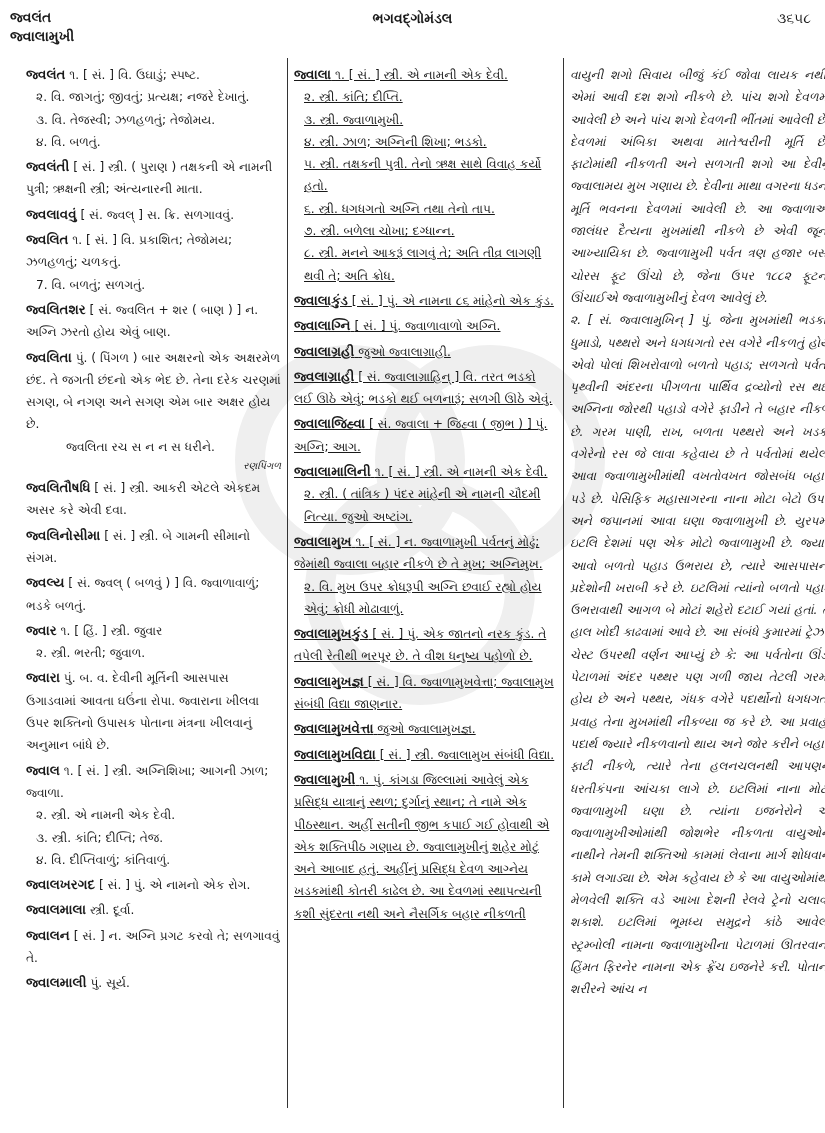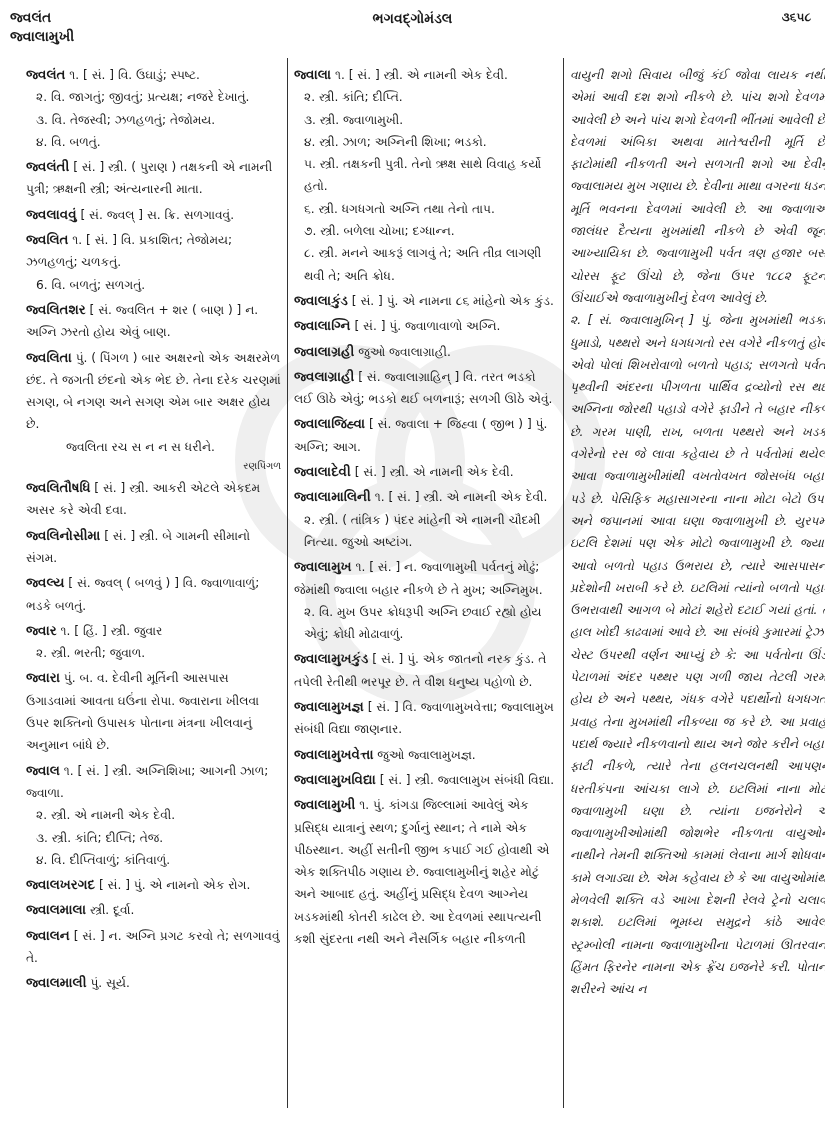--- a/index.html
+++ b/index.html
@@ -10,35 +10,35 @@
   .watermark {
     position: absolute; left: 210px; top: 300px; width: 420px; height: 420px;
     pointer-events: none; z-index: 0;
   }
   .header {
     position: absolute; left: 10px; right: 10px; top: 8px; height: 48px; z-index: 1;
   }
   .guide { position: absolute; left: 0; top: 0; font-weight: bold; font-size: 14px; line-height: 19px; }
   .guide div { white-space: nowrap; }
   .book-title { position: absolute; left: 0; right: 0; top: 2px; text-align: center; font-size: 14px; font-weight: bold; }
-  .page-no { position: absolute; right: 4px; top: 2px; font-size: 12px; font-weight: bold; }
+  .page-no { position: absolute; right: 4px; top: 2px; font-size: 14px; font-weight: normal; }
   .columns {
     position: absolute; left: 24px; top: 58px; width: 806px; height: 1050px;
     display: flex; z-index: 1; justify-content: space-between;
   }
   .col { box-sizing: border-box; padding: 6px 6px 0 6px; font-size: 12.2px; line-height: 22.3px; }
   .col-1 { width: 264px; padding-left: 2px; border-right: 1.4px solid #333; }
-  .col-2 { width: 276px; border-right: 1.4px solid #333; }
+  .col-2 { width: 276px; border-right: 1.4px solid #333; text-decoration: underline; }
   .col-3 { width: 266px; padding-right: 0; text-align: justify; font-style: italic; }
   .entry { margin-bottom: 3px; }
   .hw { font-weight: bold; font-size: 13.4px; }
   .def { }
   .sense { padding-left: 10px; display: block; }
   .quote { display: block; padding-left: 40px; }
-  .source { display: block; text-align: right; font-size: 10px; line-height: 16px; }
+  .source { display: block; text-align: right; font-size: 10px; line-height: 16px; font-style: italic; }
   .para { display: block; text-indent: 0; }
 </style>
 </head>
 <body>
 
 <svg class="watermark" viewBox="0 0 420 420">
   <g fill="none" stroke="#efefef" stroke-width="30">
     <circle cx="140" cy="160" r="100"></circle>
     <circle cx="280" cy="160" r="100"></circle>
     <circle cx="210" cy="290" r="100"></circle>
@@ -52,42 +52,41 @@
   </div>
   <div class="book-title">ભગવદ્ગોમંડલ</div>
   <div class="page-no">૩૬૫૮</div>
 </div>
 
 <div class="columns">
   <div class="col col-1" id="col-0">
       <div class="entry"><span class="hw">જ્વલંત</span> <span class="def">૧. [ સં. ] વિ. ઉઘાડું; સ્પષ્ટ.</span><span class="sense">૨. વિ. જાગતું; જીવતું; પ્રત્યક્ષ; નજરે દેખાતું.</span><span class="sense">૩. વિ. તેજસ્વી; ઝળહળતું; તેજોમય.</span><span class="sense">૪. વિ. બળતું.</span></div>
       <div class="entry"><span class="hw">જ્વલંતી</span> <span class="def">[ સં. ] સ્ત્રી. ( પુરાણ ) તક્ષકની એ નામની પુત્રી; ઋક્ષની સ્ત્રી; અંત્યનારની માતા.</span></div>
       <div class="entry"><span class="hw">જ્વલાવવું</span> <span class="def">[ સં. જ્વલ્ ] સ. ક્રિ. સળગાવવું.</span></div>
-      <div class="entry"><span class="hw">જ્વલિત</span> <span class="def">૧. [ સં. ] વિ. પ્રકાશિત; તેજોમય; ઝળહળતું; ચળકતું.</span><span class="sense">6. વિ. બળતું; સળગતું.</span></div>
+      <div class="entry"><span class="hw">જ્વલિત</span> <span class="def">૧. [ સં. ] વિ. પ્રકાશિત; તેજોમય; ઝળહળતું; ચળકતું.</span><span class="sense">7. વિ. બળતું; સળગતું.</span></div>
       <div class="entry"><span class="hw">જ્વલિતશર</span> <span class="def">[ સં. જ્વલિત + શર ( બાણ ) ] ન. અગ્નિ ઝરતો હોય એવું બાણ.</span></div>
       <div class="entry"><span class="hw">જ્વલિતા</span> <span class="def">પું. ( પિંગળ ) બાર અક્ષરનો એક અક્ષરમેળ છંદ. તે જગતી છંદનો એક ભેદ છે. તેના દરેક ચરણમાં સગણ, બે નગણ અને સગણ એમ બાર અક્ષર હોય છે.</span><span class="quote">જ્વલિતા રચ સ ન ન સ ધરીને.</span><span class="source">રણપિંગળ</span></div>
       <div class="entry"><span class="hw">જ્વલિતૌષધિ</span> <span class="def">[ સં. ] સ્ત્રી. આકરી એટલે એકદમ અસર કરે એવી દવા.</span></div>
       <div class="entry"><span class="hw">જ્વલિનોસીમા</span> <span class="def">[ સં. ] સ્ત્રી. બે ગામની સીમાનો સંગમ.</span></div>
       <div class="entry"><span class="hw">જ્વલ્ય</span> <span class="def">[ સં. જ્વલ્ ( બળવું ) ] વિ. જ્વાળાવાળું; ભડકે બળતું.</span></div>
       <div class="entry"><span class="hw">જ્વાર</span> <span class="def">૧. [ હિં. ] સ્ત્રી. જુવાર</span><span class="sense">૨. સ્ત્રી. ભરતી; જુવાળ.</span></div>
       <div class="entry"><span class="hw">જ્વારા</span> <span class="def">પું. બ. વ. દેવીની મૂર્તિની આસપાસ ઉગાડવામાં આવતા ઘઉંના રોપા. જ્વારાના ખીલવા ઉપર શક્તિનો ઉપાસક પોતાના મંત્રના ખીલવાનું અનુમાન બાંધે છે.</span></div>
       <div class="entry"><span class="hw">જ્વાલ</span> <span class="def">૧. [ સં. ] સ્ત્રી. અગ્નિશિખા; આગની ઝાળ; જ્વાળા.</span><span class="sense">૨. સ્ત્રી. એ નામની એક દેવી.</span><span class="sense">૩. સ્ત્રી. કાંતિ; દીપ્તિ; તેજ.</span><span class="sense">૪. વિ. દીપ્તિવાળું; કાંતિવાળું.</span></div>
       <div class="entry"><span class="hw">જ્વાલખરગદ</span> <span class="def">[ સં. ] પું. એ નામનો એક રોગ.</span></div>
       <div class="entry"><span class="hw">જ્વાલમાલા</span> <span class="def">સ્ત્રી. દૂર્વા.</span></div>
       <div class="entry"><span class="hw">જ્વાલન</span> <span class="def">[ સં. ] ન. અગ્નિ પ્રગટ કરવો તે; સળગાવવું તે.</span></div>
       <div class="entry"><span class="hw">જ્વાલમાલી</span> <span class="def">પું. સૂર્ય.</span></div>
     </div>
   <div class="col col-2" id="col-1">
       <div class="entry"><span class="hw">જ્વાલા</span> <span class="def">૧. [ સં. ] સ્ત્રી. એ નામની એક દેવી.</span><span class="sense">૨. સ્ત્રી. કાંતિ; દીપ્તિ.</span><span class="sense">૩. સ્ત્રી. જ્વાળામુખી.</span><span class="sense">૪. સ્ત્રી. ઝાળ; અગ્નિની શિખા; ભડકો.</span><span class="sense">૫. સ્ત્રી. તક્ષકની પુત્રી. તેનો ઋક્ષ સાથે વિવાહ કર્યો હતો.</span><span class="sense">૬. સ્ત્રી. ધગધગતો અગ્નિ તથા તેનો તાપ.</span><span class="sense">૭. સ્ત્રી. બળેલા ચોખા; દગ્ધાન્ન.</span><span class="sense">૮. સ્ત્રી. મનને આકરૂં લાગવું તે; અતિ તીવ્ર લાગણી થવી તે; અતિ ક્રોધ.</span></div>
       <div class="entry"><span class="hw">જ્વાલાકુંડ</span> <span class="def">[ સં. ] પું. એ નામના ૮૬ માંહેનો એક કુંડ.</span></div>
       <div class="entry"><span class="hw">જ્વાલાગ્નિ</span> <span class="def">[ સં. ] પું. જ્વાળાવાળો અગ્નિ.</span></div>
       <div class="entry"><span class="hw">જ્વાલાગ્રહી</span> <span class="def">જુઓ જ્વાલાગ્રાહી.</span></div>
       <div class="entry"><span class="hw">જ્વલાગ્રાહી</span> <span class="def">[ સં. જ્વાલાગ્રાહિન્ ] વિ. તરત ભડકો લઈ ઊઠે એવું; ભડકો થઈ બળનારૂં; સળગી ઊઠે એવું.</span></div>
       <div class="entry"><span class="hw">જ્વાલાજિહ્વા</span> <span class="def">[ સં. જ્વાલા + જિહ્વા ( જીભ ) ] પું. અગ્નિ; આગ.</span></div>
-      <div class="entry"><span class="hw">જ્વાલાદેવી</span> <span class="def">[ સં. ] સ્ત્રી. એ નામની એક દેવી.</span></div>
       <div class="entry"><span class="hw">જ્વાલામાલિની</span> <span class="def">૧. [ સં. ] સ્ત્રી. એ નામની એક દેવી.</span><span class="sense">૨. સ્ત્રી. ( તાંત્રિક ) પંદર માંહેની એ નામની ચૌદમી નિત્યા. જુઓ અષ્ટાંગ.</span></div>
       <div class="entry"><span class="hw">જ્વાલામુખ</span> <span class="def">૧. [ સં. ] ન. જ્વાળામુખી પર્વતનું મોઢું; જેમાંથી જ્વાલા બહાર નીકળે છે તે મુખ; અગ્નિમુખ.</span><span class="sense">૨. વિ. મુખ ઉપર ક્રોધરૂપી અગ્નિ છવાઈ રહ્યો હોય એવું; ક્રોધી મોઢાવાળું.</span></div>
       <div class="entry"><span class="hw">જ્વાલામુખકુંડ</span> <span class="def">[ સં. ] પું. એક જાતનો નરક કુંડ. તે તપેલી રેતીથી ભરપૂર છે. તે વીશ ધનુષ્ય પહોળો છે.</span></div>
       <div class="entry"><span class="hw">જ્વાલામુખજ્ઞ</span> <span class="def">[ સં. ] વિ. જ્વાળામુખવેત્તા; જ્વાલામુખ સંબંધી વિદ્યા જાણનાર.</span></div>
       <div class="entry"><span class="hw">જ્વાલામુખવેત્તા</span> <span class="def">જુઓ જ્વાલામુખજ્ઞ.</span></div>
       <div class="entry"><span class="hw">જ્વાલામુખવિદ્યા</span> <span class="def">[ સં. ] સ્ત્રી. જ્વાલામુખ સંબંધી વિદ્યા.</span></div>
       <div class="entry"><span class="hw">જ્વાલામુખી</span> <span class="def">૧. પું. કાંગડા જિલ્લામાં આવેલું એક પ્રસિદ્ધ યાત્રાનું સ્થળ; દુર્ગાનું સ્થાન; તે નામે એક પીઠસ્થાન. અહીં સતીની જીભ કપાઈ ગઈ હોવાથી એ એક શક્તિપીઠ ગણાય છે. જ્વાલામુખીનું શહેર મોટું અને આબાદ હતું. અહીંનું પ્રસિદ્ધ દેવળ આગ્નેય ખડકમાંથી કોતરી કાઢેલ છે. આ દેવળમાં સ્થાપત્યની કશી સુંદરતા નથી અને નૈસર્ગિક બહાર નીકળતી</span></div>
     </div>
   <div class="col col-3" id="col-2">
       <span class="para">વાયુની શગો સિવાય બીજું કંઈ જોવા લાયક નથી. એમાં આવી દશ શગો નીકળે છે. પાંચ શગો દેવળમાં આવેલી છે અને પાંચ શગો દેવળની ભીંતમાં આવેલી છે. દેવળમાં અંબિકા અથવા માતેશ્વરીની મૂર્તિ છે. ફાટોમાંથી નીકળતી અને સળગતી શગો આ દેવીનું જ્વાલામય મુખ ગણાય છે. દેવીના માથા વગરના ધડની મૂર્તિ ભવનના દેવળમાં આવેલી છે. આ જ્વાળાઓ જાલંધર દૈત્યના મુખમાંથી નીકળે છે એવી જૂની આખ્યાયિકા છે. જ્વાળામુખી પર્વત ત્રણ હજાર બસો ચોરસ ફૂટ ઊંચો છે, જેના ઉપર ૧૮૮૨ ફૂટની ઊંચાઈએ જ્વાળામુખીનું દેવળ આવેલું છે.</span>

